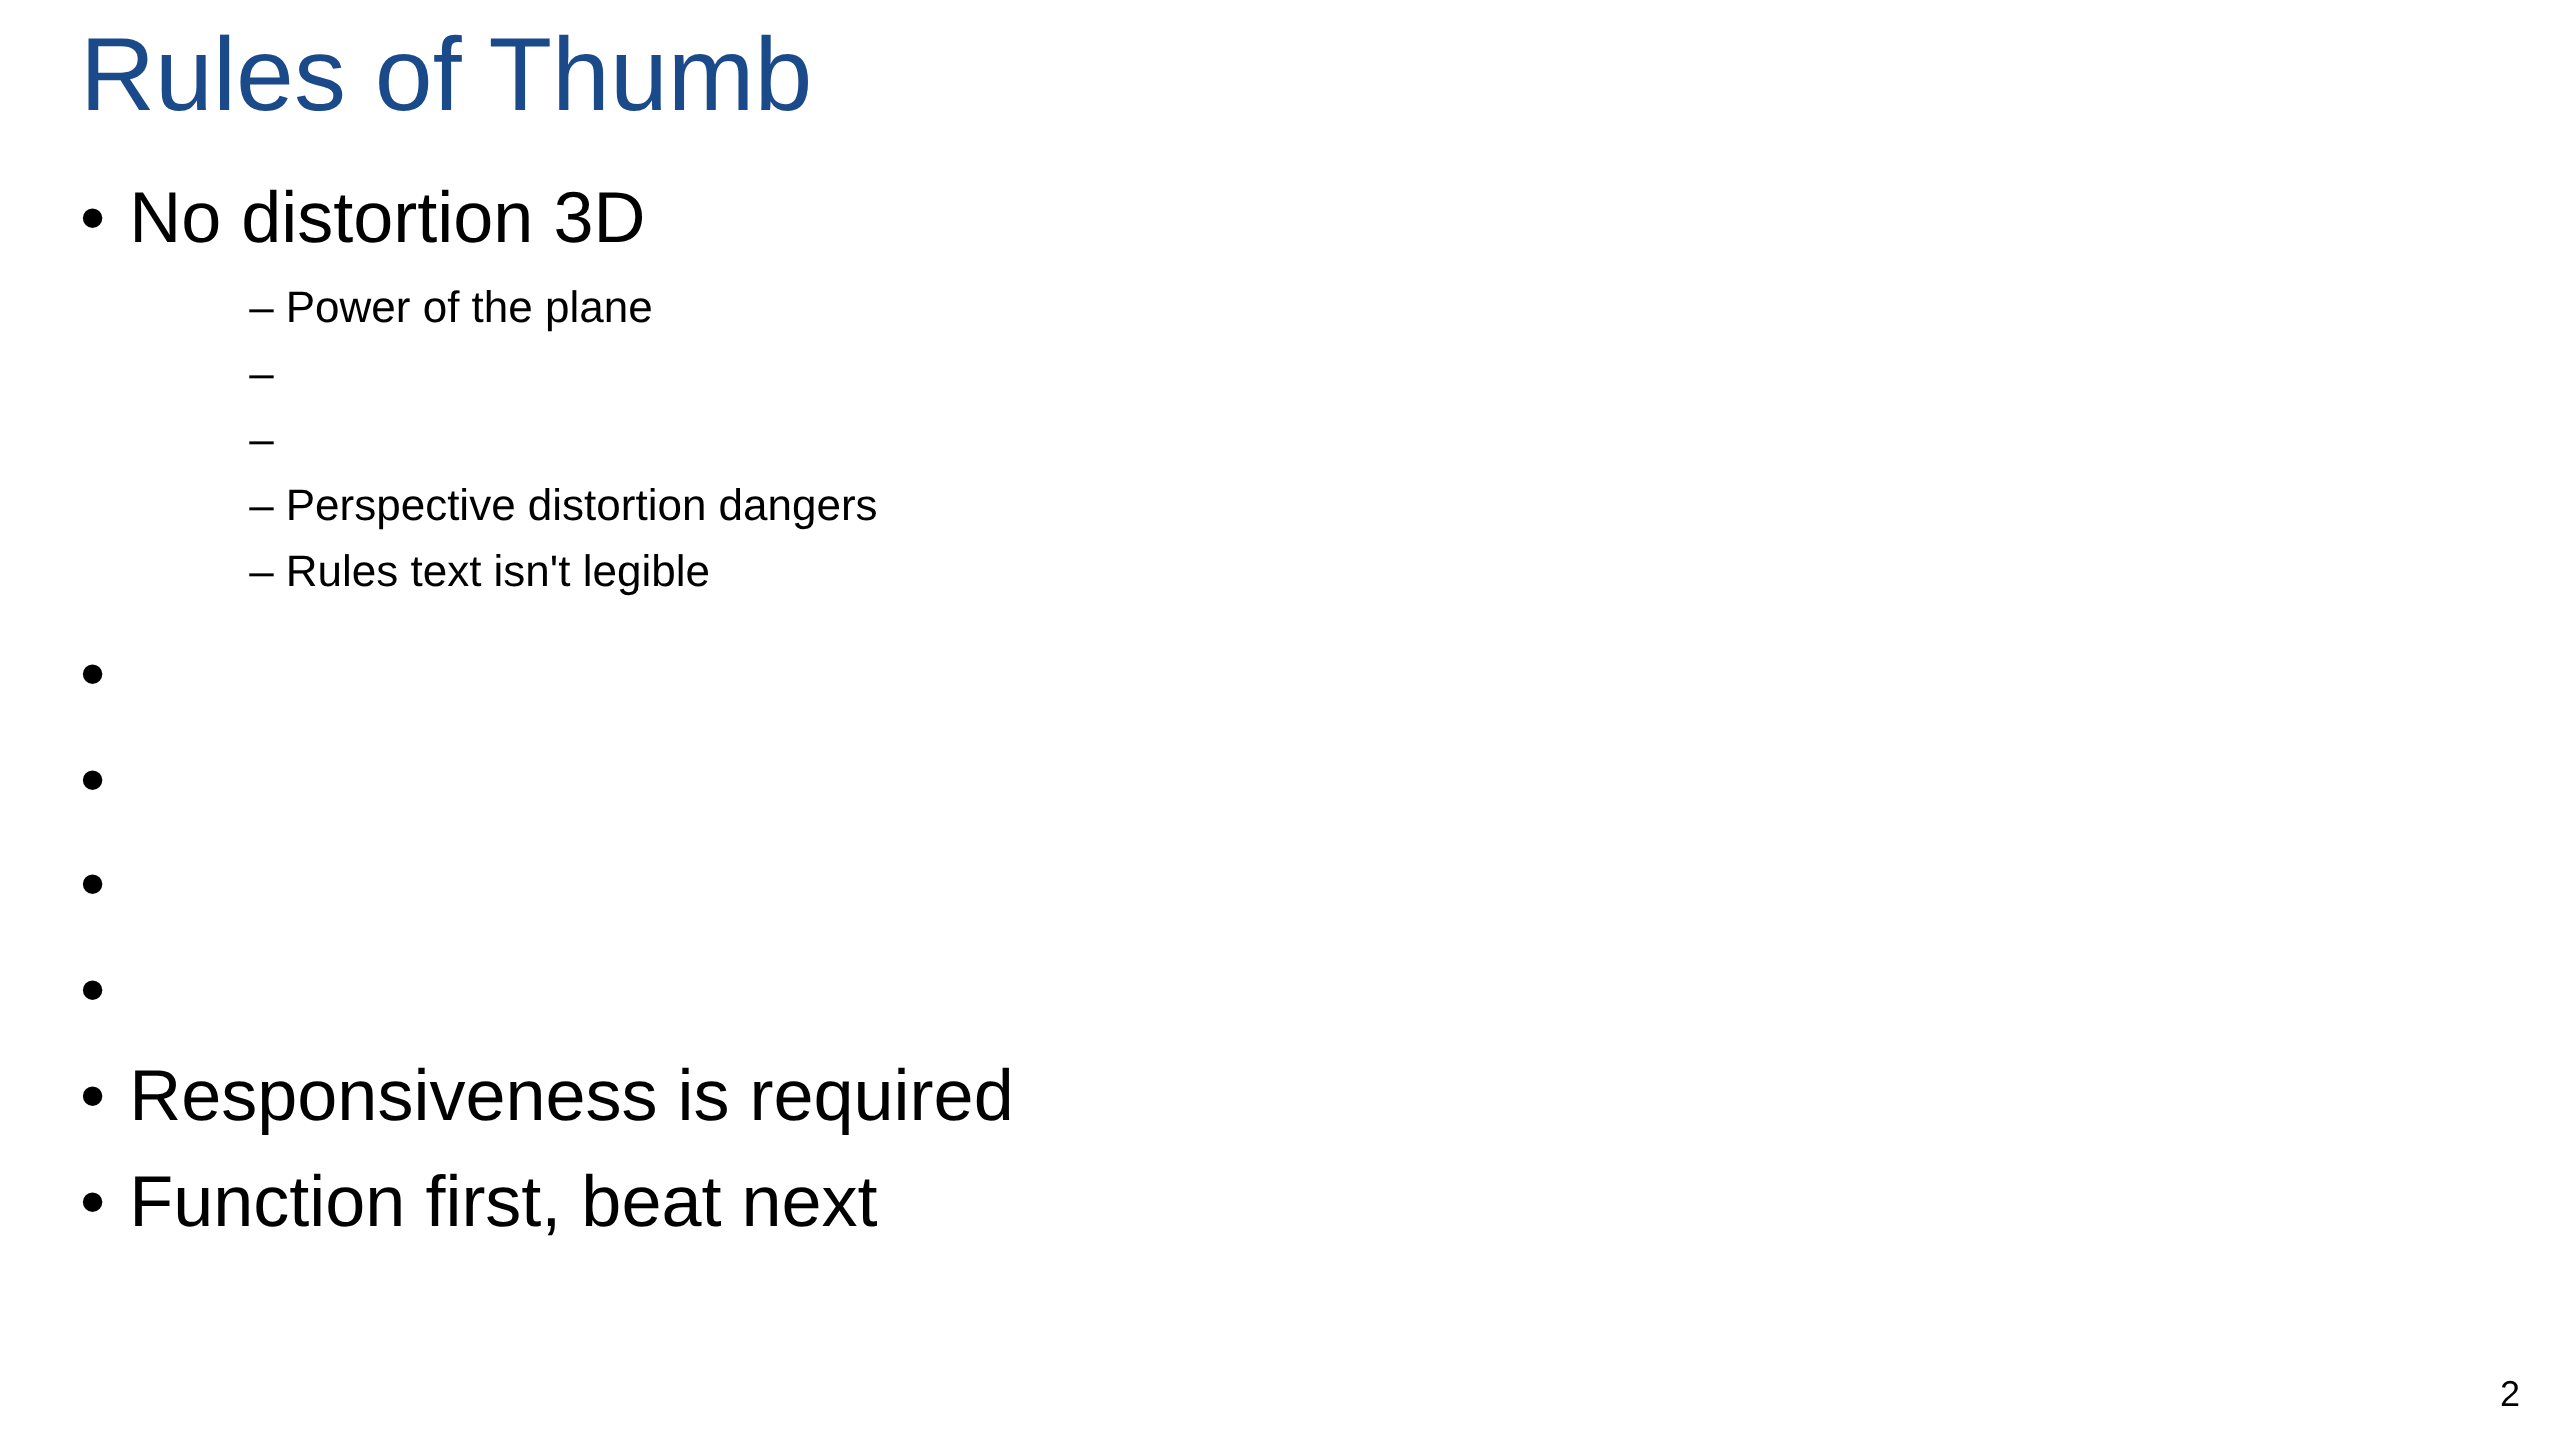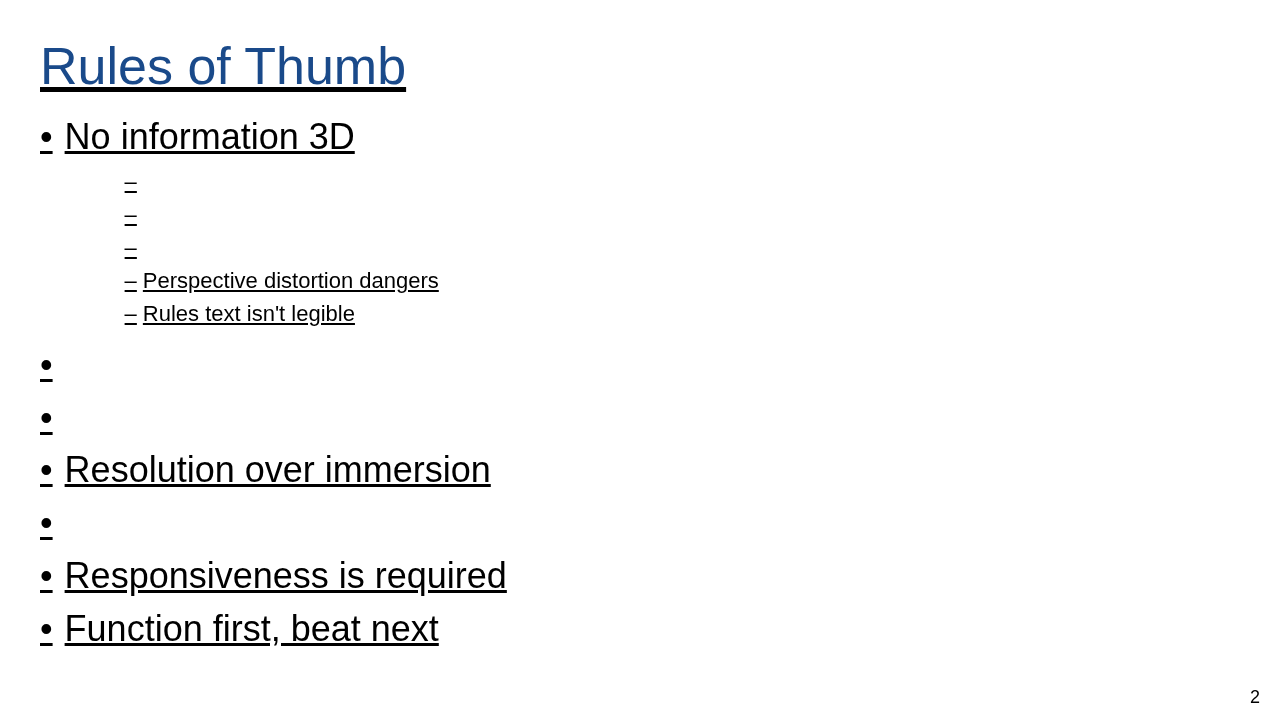--- a/index.html
+++ b/index.html
@@ -13,23 +13,22 @@
       height: 720px;
       background: #ffffff;
       font-family: Arial, Helvetica, sans-serif;
       overflow: hidden;
       position: relative;
     }
 
     .slide-container {
       width: 1280px;
       height: 720px;
-      padding: 36px 40px 30px 40px;
+      padding: 8px 40px 30px 40px;
       position: relative;
-      text-decoration: underline;
     }
 
     .slide-title {
       color: #1a4a8a;
       font-size: 52px;
       font-weight: normal;
       margin-bottom: 18px;
       margin-left: 0px;
     }
 
@@ -85,24 +84,25 @@
 
 <div class="slide-container">
 
   <h1 class="slide-title">Rules of Thumb</h1>
 
   <ul class="main-list">
 
     <li>
       <span class="bullet">•</span>
       <div>
-        <span>No information 3D</span>
+        <span>No distortion 3D</span>
         <ul class="sub-list">
           <li>
             <span class="sub-bullet">–</span>
+            <span>Power of the plane</span>
           </li>
           <li>
             <span class="sub-bullet">–</span>
           </li>
           <li>
             <span class="sub-bullet">–</span>
           </li>
           <li>
             <span class="sub-bullet">–</span>
             <span>Perspective distortion dangers</span>
@@ -118,21 +118,20 @@
     <li>
       <span class="bullet">•</span>
     </li>
 
     <li>
       <span class="bullet">•</span>
     </li>
 
     <li>
       <span class="bullet">•</span>
-      <span>Resolution over immersion</span>
     </li>
 
     <li>
       <span class="bullet">•</span>
     </li>
 
     <li>
       <span class="bullet">•</span>
       <span>Responsiveness is required</span>
     </li>

